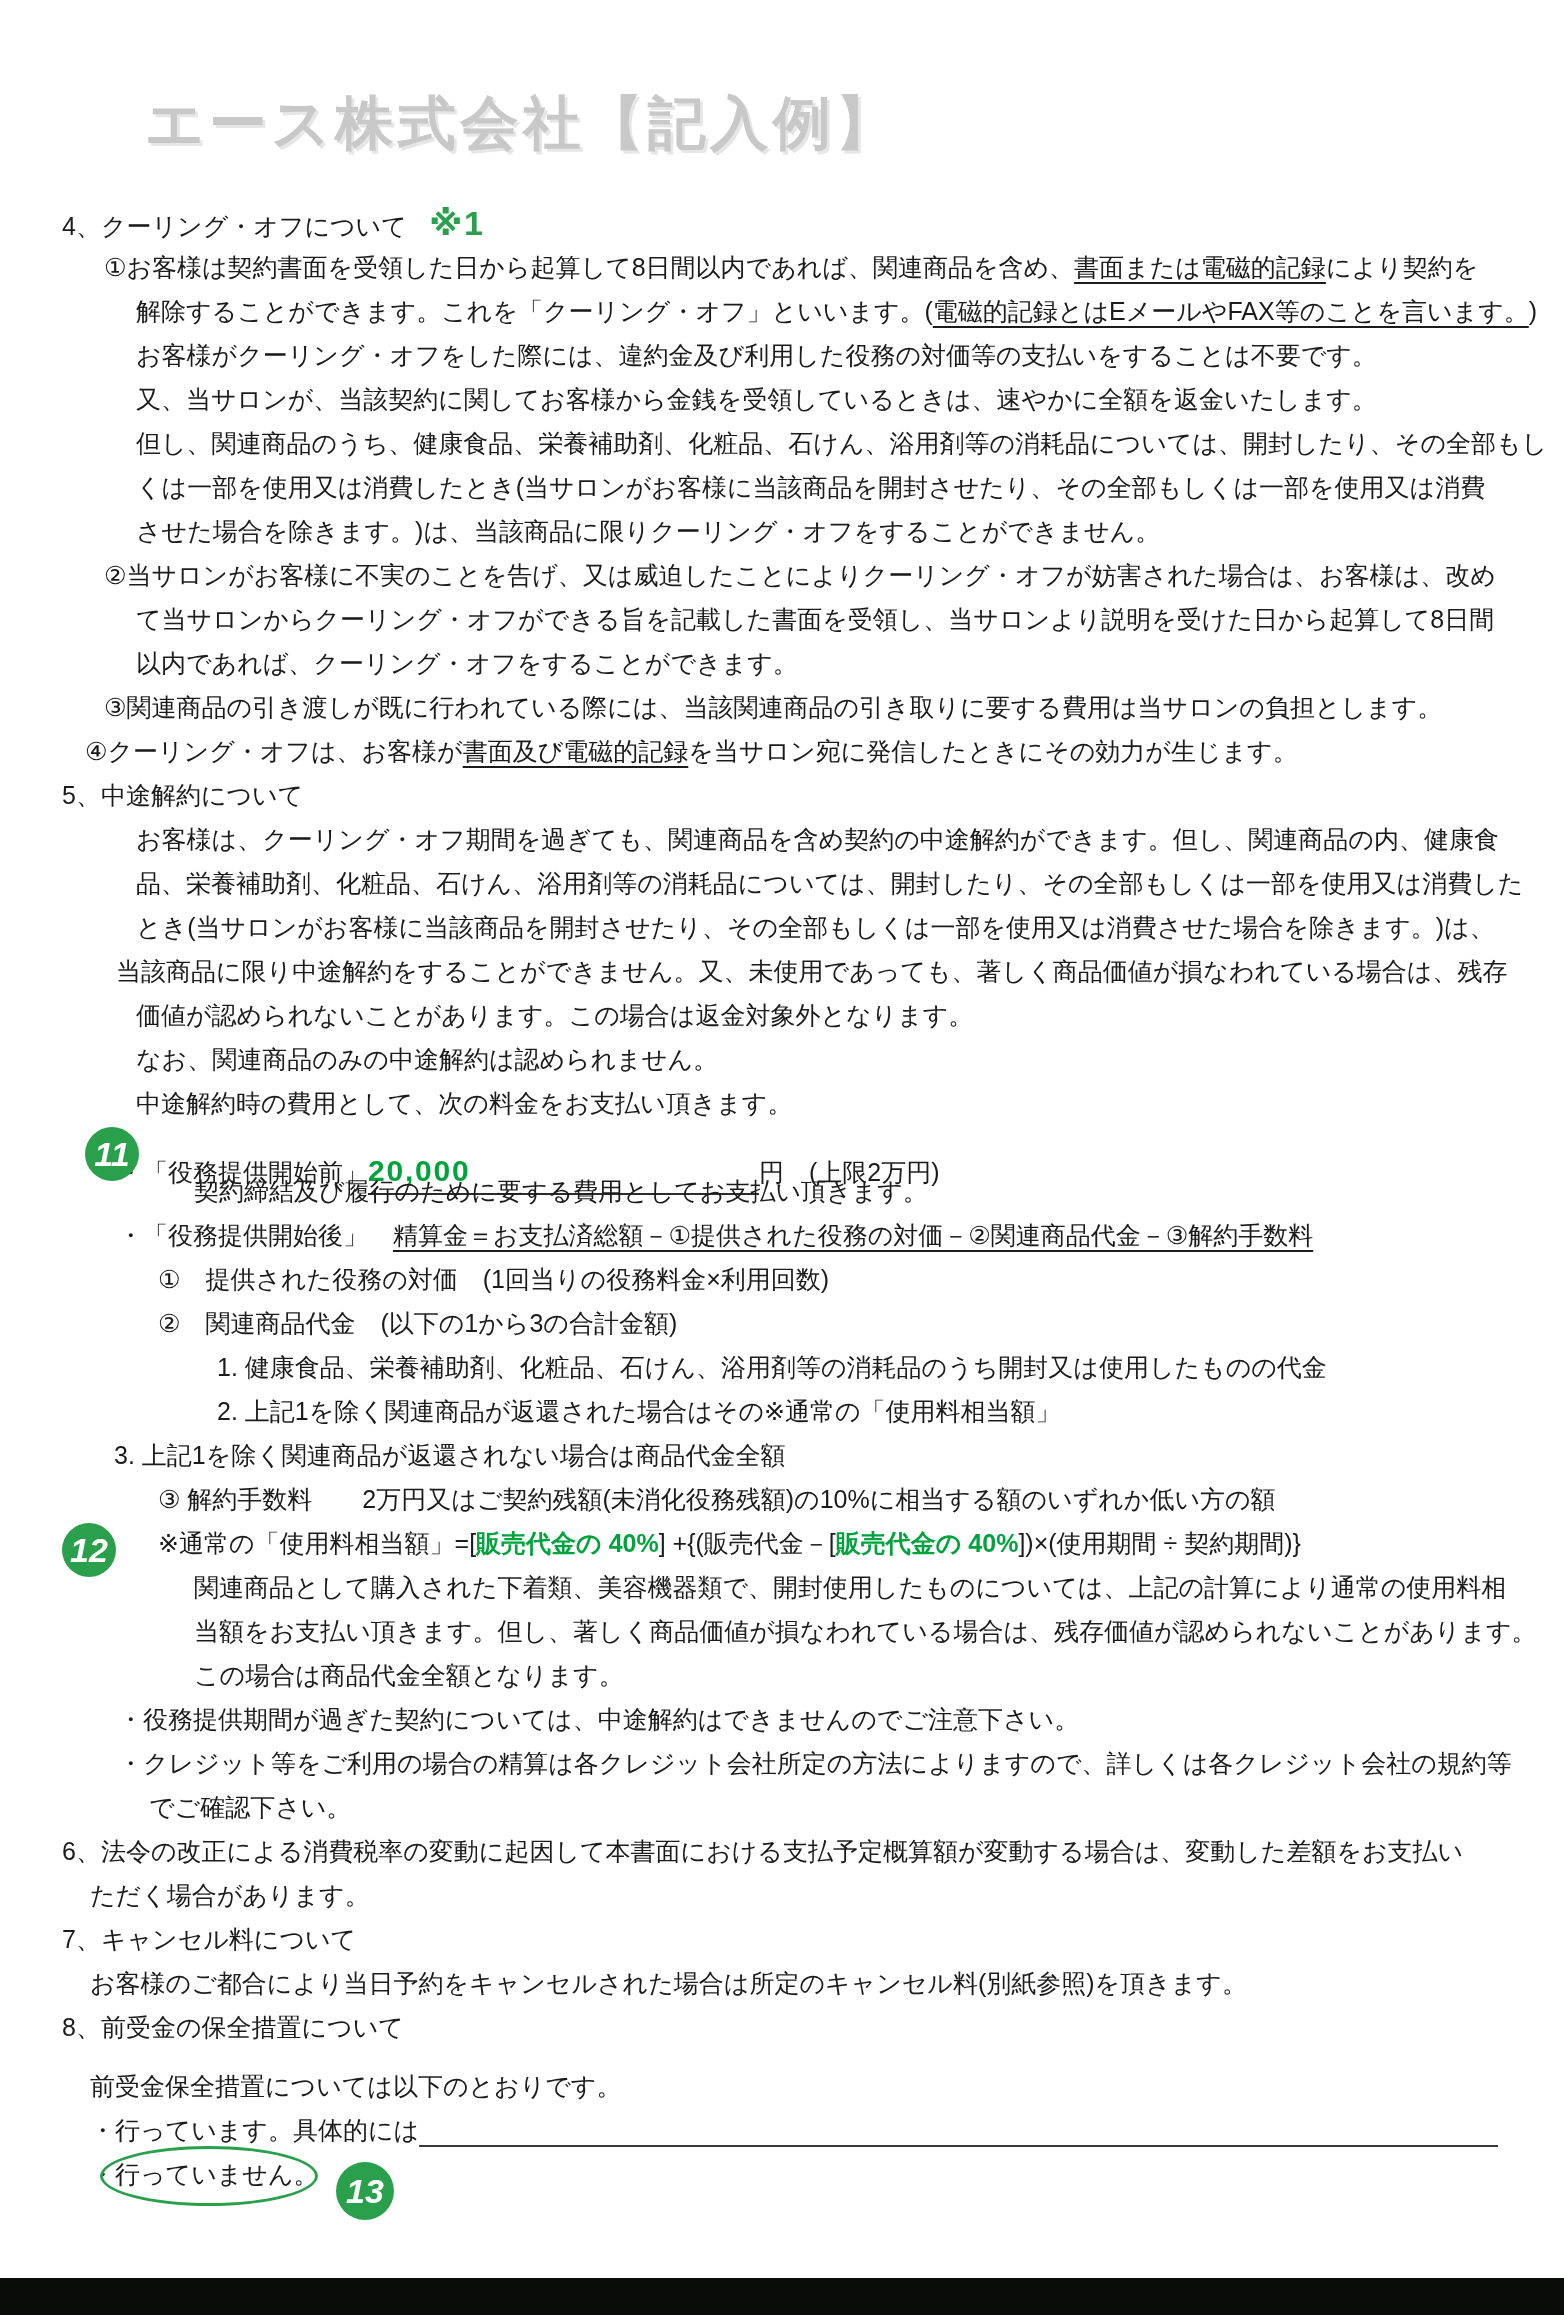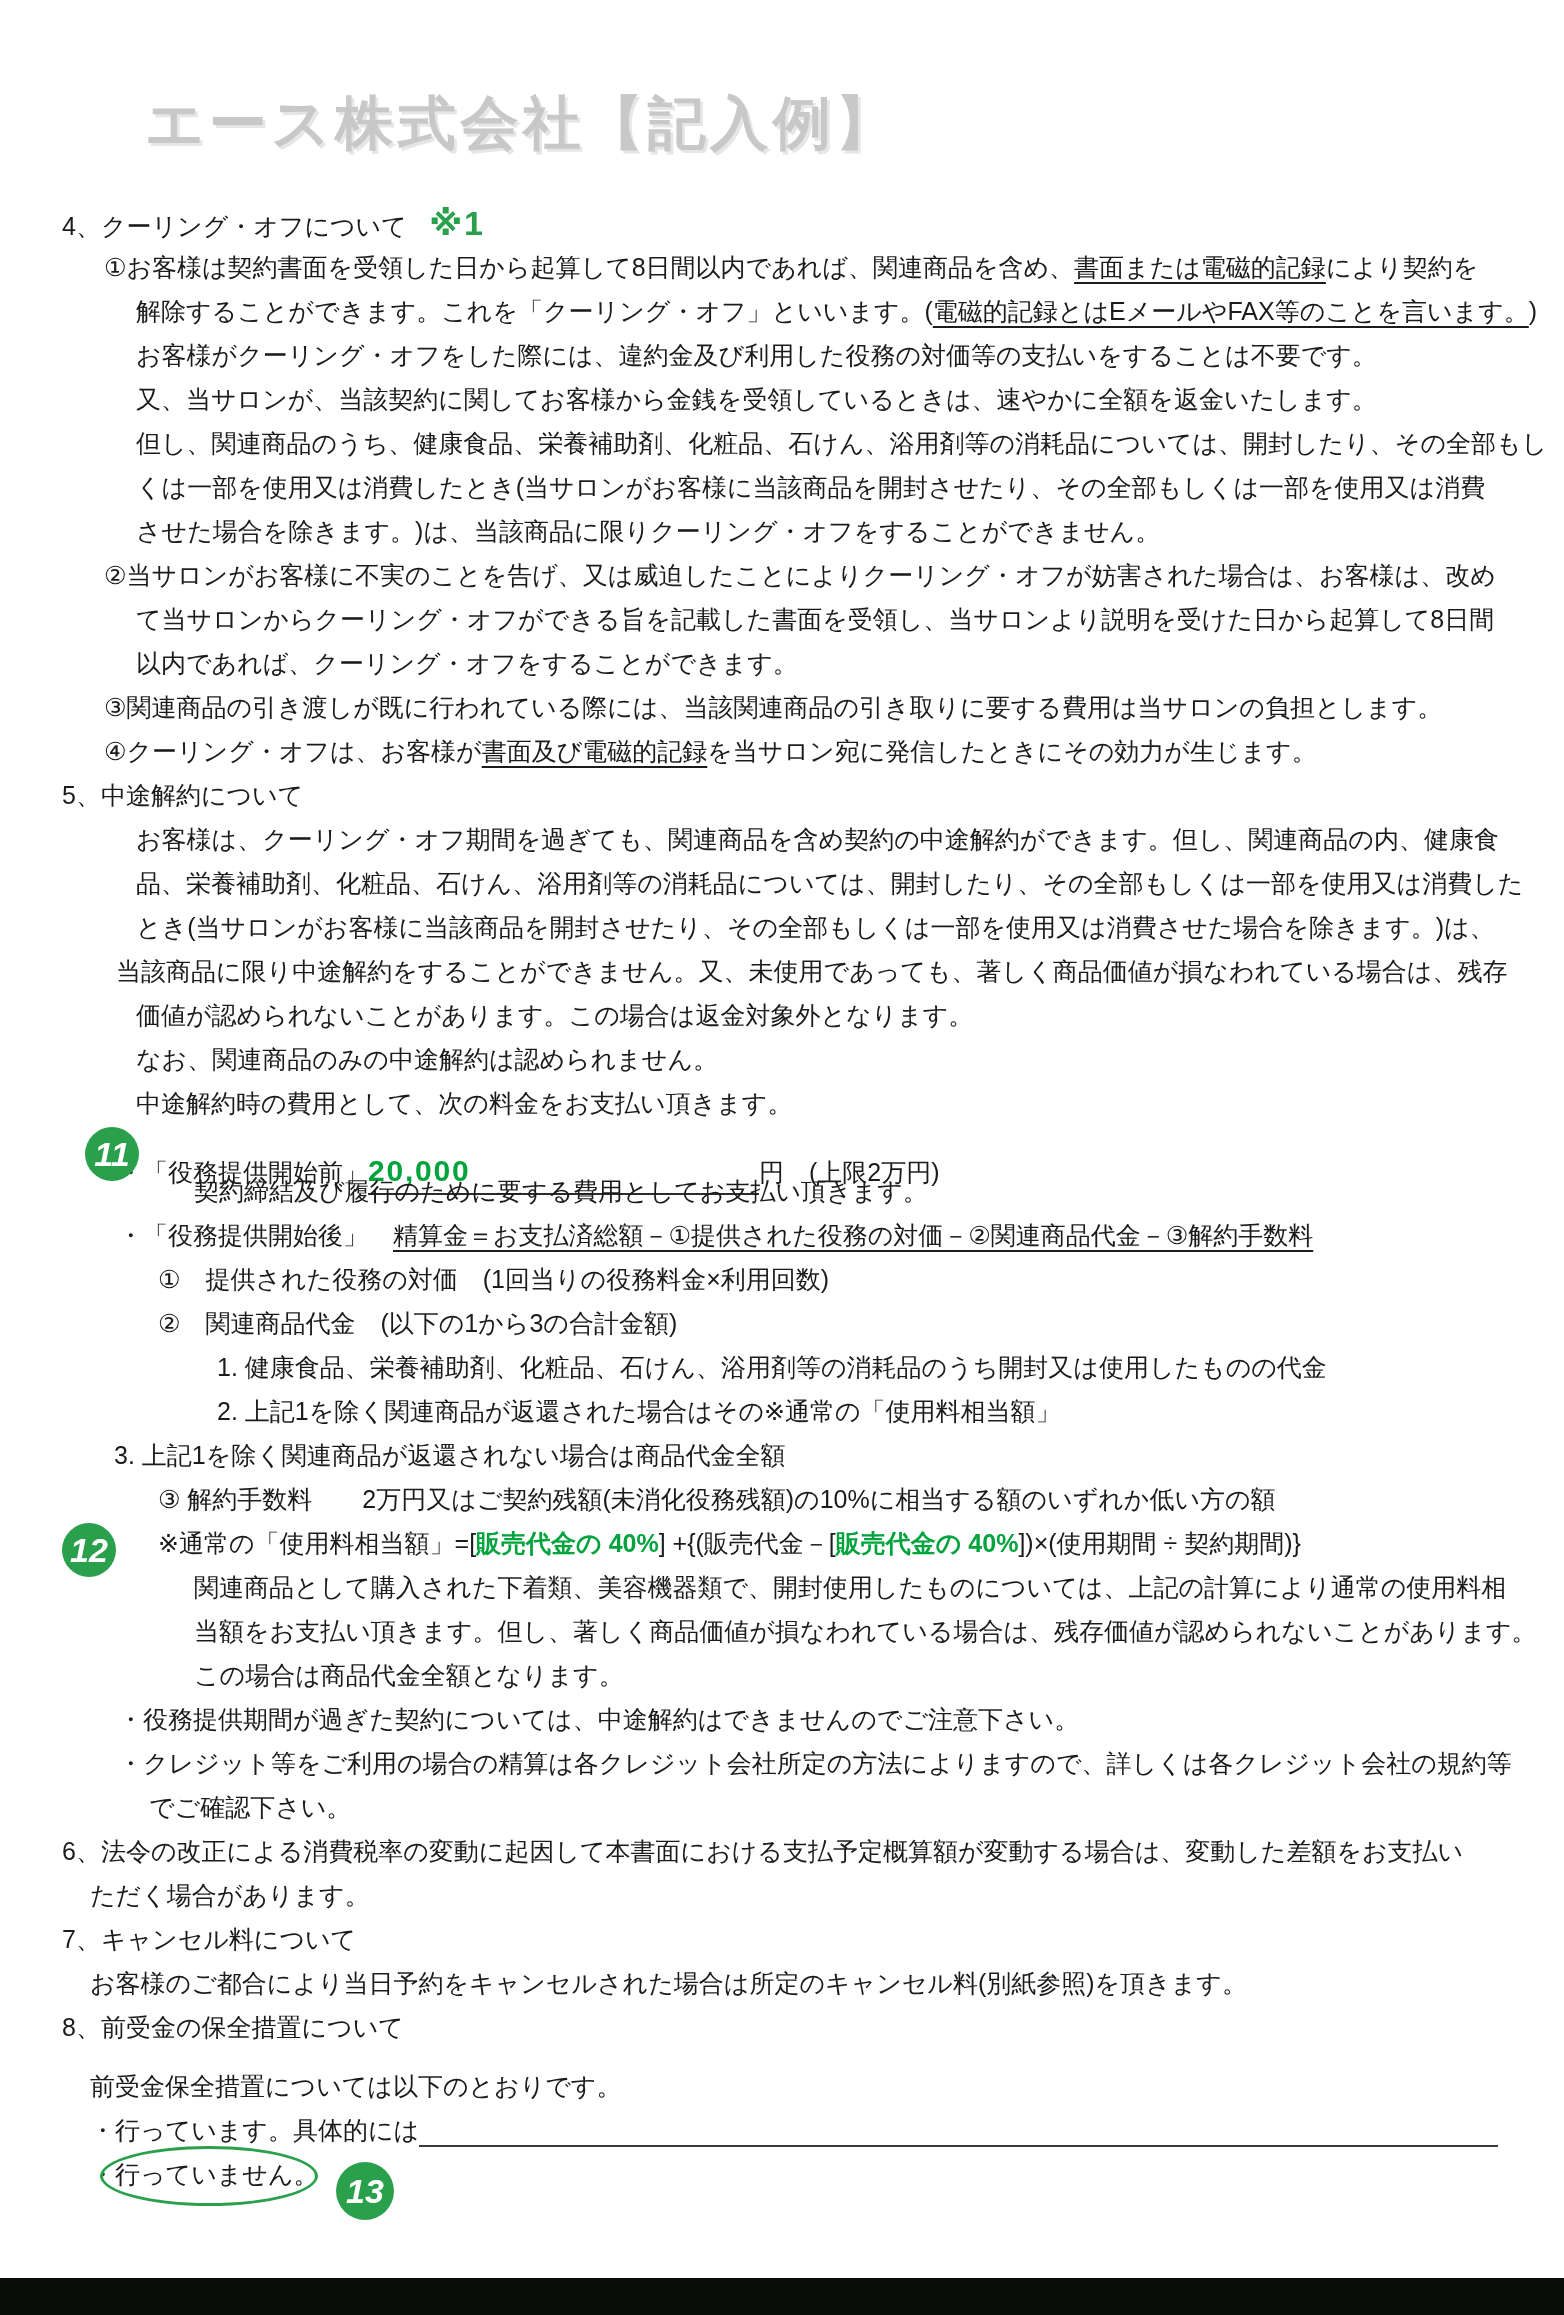--- a/index.html
+++ b/index.html
@@ -101,21 +101,21 @@
       <div class="line" style="padding-left: 136px;"><span>解除することができます。これを「クーリング・オフ」といいます。(</span><span class="seg-u">電磁的記録とはEメールやFAX等のことを言います。</span><span>)</span></div>
       <div class="line" style="padding-left: 136px;"><span>お客様がクーリング・オフをした際には、違約金及び利用した役務の対価等の支払いをすることは不要です。</span></div>
       <div class="line" style="padding-left: 136px;"><span>又、当サロンが、当該契約に関してお客様から金銭を受領しているときは、速やかに全額を返金いたします。</span></div>
       <div class="line" style="padding-left: 136px;"><span>但し、関連商品のうち、健康食品、栄養補助剤、化粧品、石けん、浴用剤等の消耗品については、開封したり、その全部もし</span></div>
       <div class="line" style="padding-left: 136px;"><span>くは一部を使用又は消費したとき(当サロンがお客様に当該商品を開封させたり、その全部もしくは一部を使用又は消費</span></div>
       <div class="line" style="padding-left: 136px;"><span>させた場合を除きます。)は、当該商品に限りクーリング・オフをすることができません。</span></div>
       <div class="line" style="padding-left: 104px;"><span>②当サロンがお客様に不実のことを告げ、又は威迫したことによりクーリング・オフが妨害された場合は、お客様は、改め</span></div>
       <div class="line" style="padding-left: 136px;"><span>て当サロンからクーリング・オフができる旨を記載した書面を受領し、当サロンより説明を受けた日から起算して8日間</span></div>
       <div class="line" style="padding-left: 136px;"><span>以内であれば、クーリング・オフをすることができます。</span></div>
       <div class="line" style="padding-left: 104px;"><span>③関連商品の引き渡しが既に行われている際には、当該関連商品の引き取りに要する費用は当サロンの負担とします。</span></div>
-      <div class="line" style="padding-left: 104px;"><span>④クーリング・オフは、お客様が</span><span class="seg-u">書面及び電磁的記録</span><span>を当サロン宛に発信したときにその効力が生じます。</span></div>
+      <div class="line" style="padding-left: 50px; margin-left: 35px;"><span>④クーリング・オフは、お客様が</span><span class="seg-u">書面及び電磁的記録</span><span>を当サロン宛に発信したときにその効力が生じます。</span></div>
       <div class="line" style="padding-left: 62px;"><span>5、中途解約について</span></div>
       <div class="line" style="padding-left: 136px;"><span>お客様は、クーリング・オフ期間を過ぎても、関連商品を含め契約の中途解約ができます。但し、関連商品の内、健康食</span></div>
       <div class="line" style="padding-left: 136px;"><span>品、栄養補助剤、化粧品、石けん、浴用剤等の消耗品については、開封したり、その全部もしくは一部を使用又は消費した</span></div>
       <div class="line" style="padding-left: 136px;"><span>とき(当サロンがお客様に当該商品を開封させたり、その全部もしくは一部を使用又は消費させた場合を除きます。)は、</span></div>
       <div class="line" style="padding-left: 116px;"><span>当該商品に限り中途解約をすることができません。又、未使用であっても、著しく商品価値が損なわれている場合は、残存</span></div>
       <div class="line" style="padding-left: 136px;"><span>価値が認められないことがあります。この場合は返金対象外となります。</span></div>
       <div class="line" style="padding-left: 136px;"><span>なお、関連商品のみの中途解約は認められません。</span></div>
       <div class="line" style="padding-left: 136px;"><span>中途解約時の費用として、次の料金をお支払い頂きます。</span></div>
       <div class="line" style="padding-left: 118px;"><span>・「役務提供開始前」</span><span class="seg-blank">20,000</span><span>円　(上限2万円)</span></div>
       <div class="line" style="padding-left: 194px;"><span>契約締結及び履行のために要する費用としてお支払い頂きます。</span></div>

